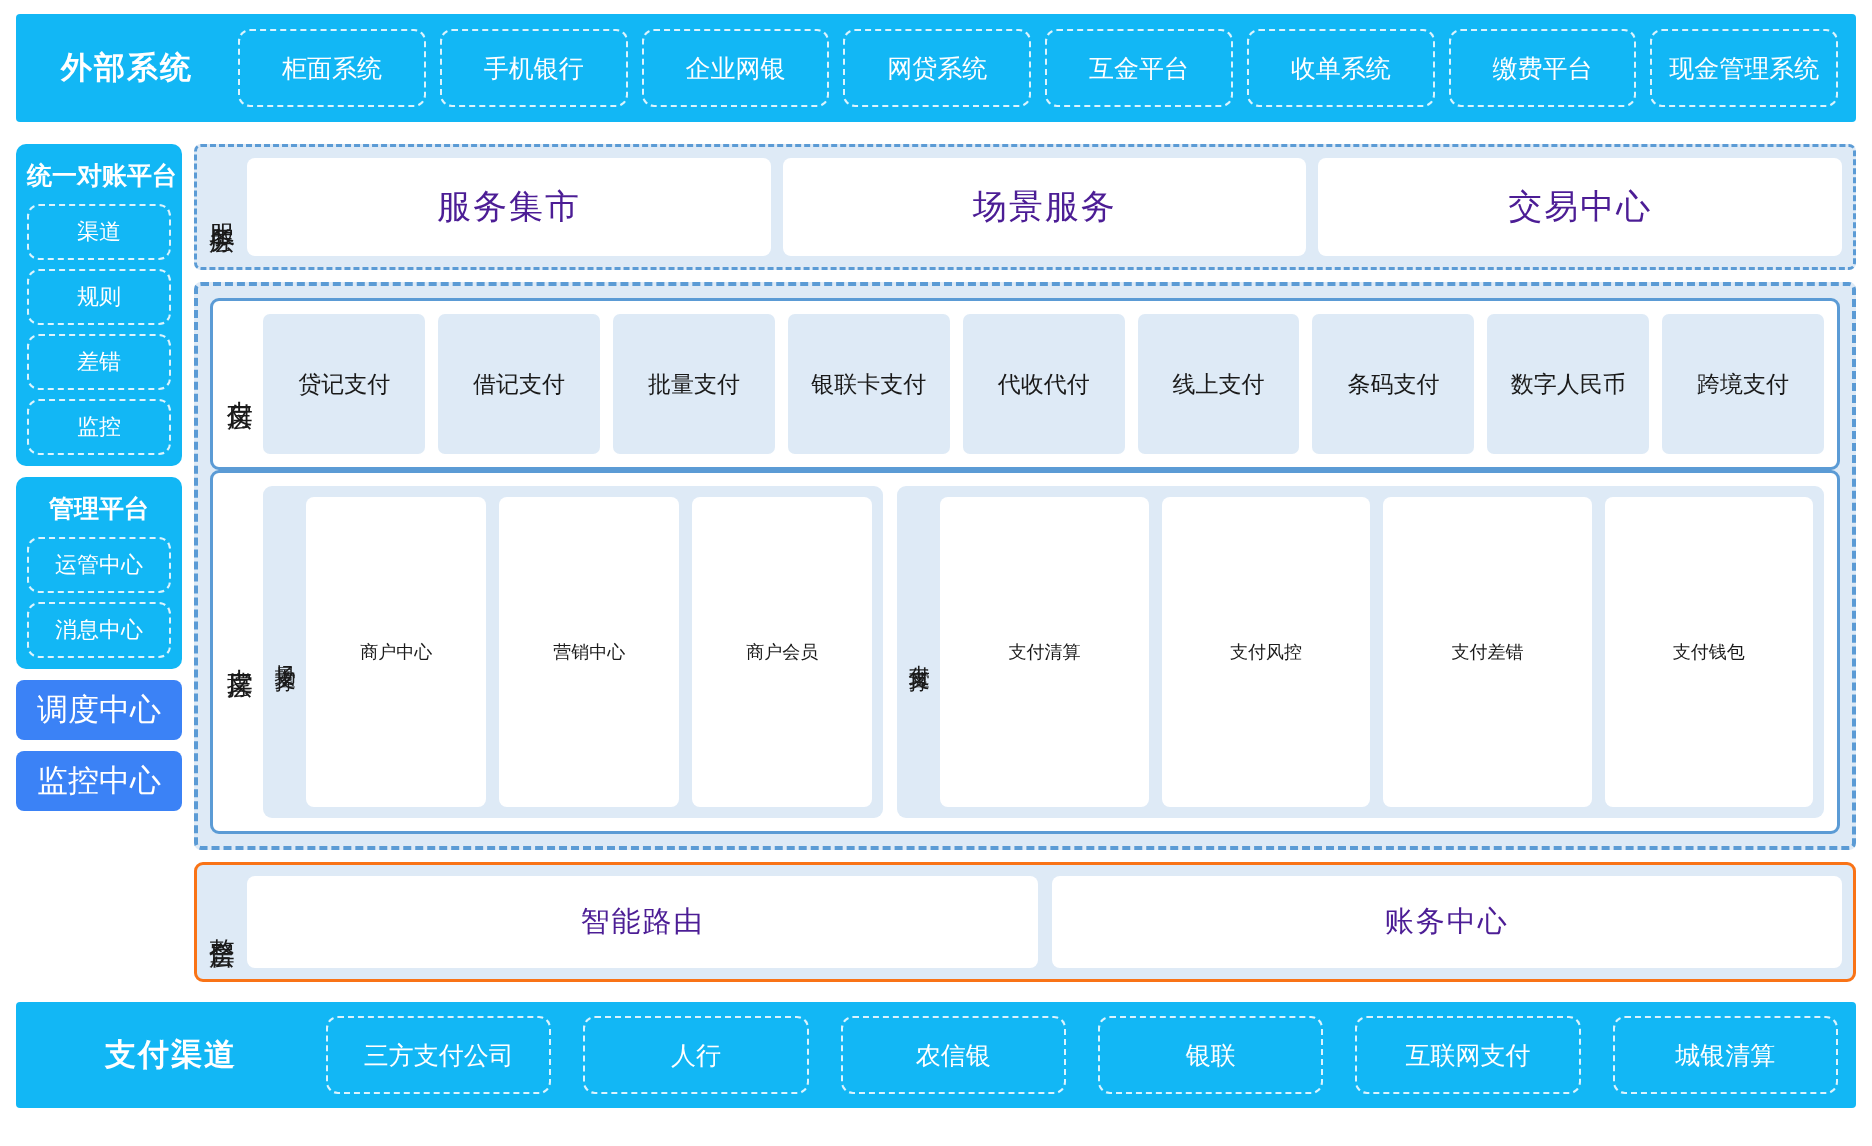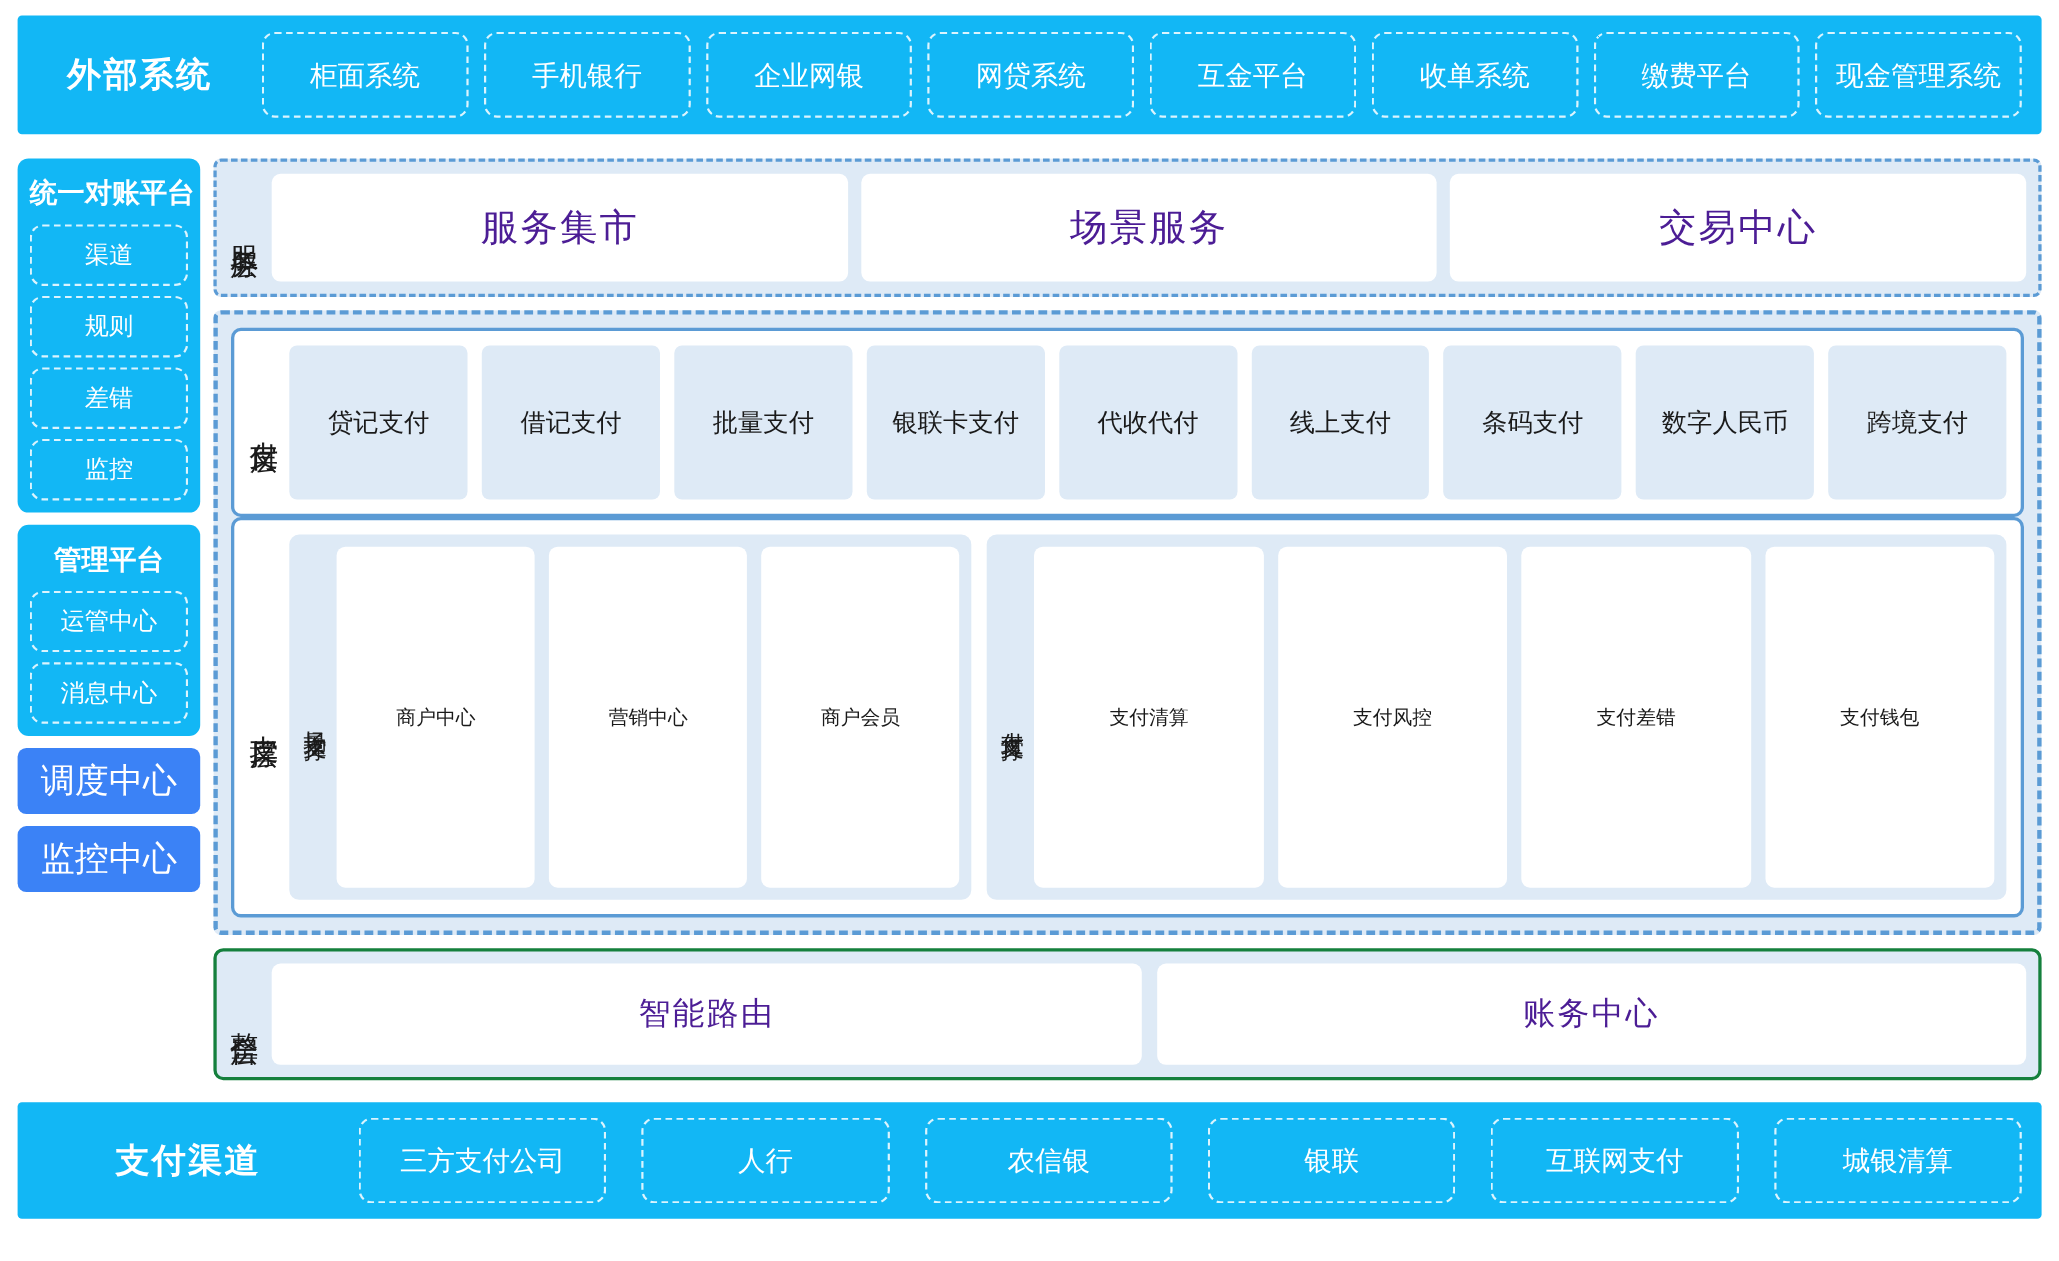--- a/index.html
+++ b/index.html
@@ -186,21 +186,21 @@
     align-items: center;
     justify-content: center;
     font-size: 18px;
     color: #1a1a1a;
     white-space: nowrap;
   }
 
   
   .integ-layer {
     height: 120px;
-    border: 3px solid #15803d;
+    border: 3px solid #f97316;
     background: #DEEAF6;
     border-radius: 9px;
     padding: 11px;
     display: flex;
     align-items: stretch;
     gap: 12px;
   }
   .integ-cards { flex: 1 1 auto; display: flex; gap: 14px; }
   .integ-cards .card-white { font-size: 29px; }
 

